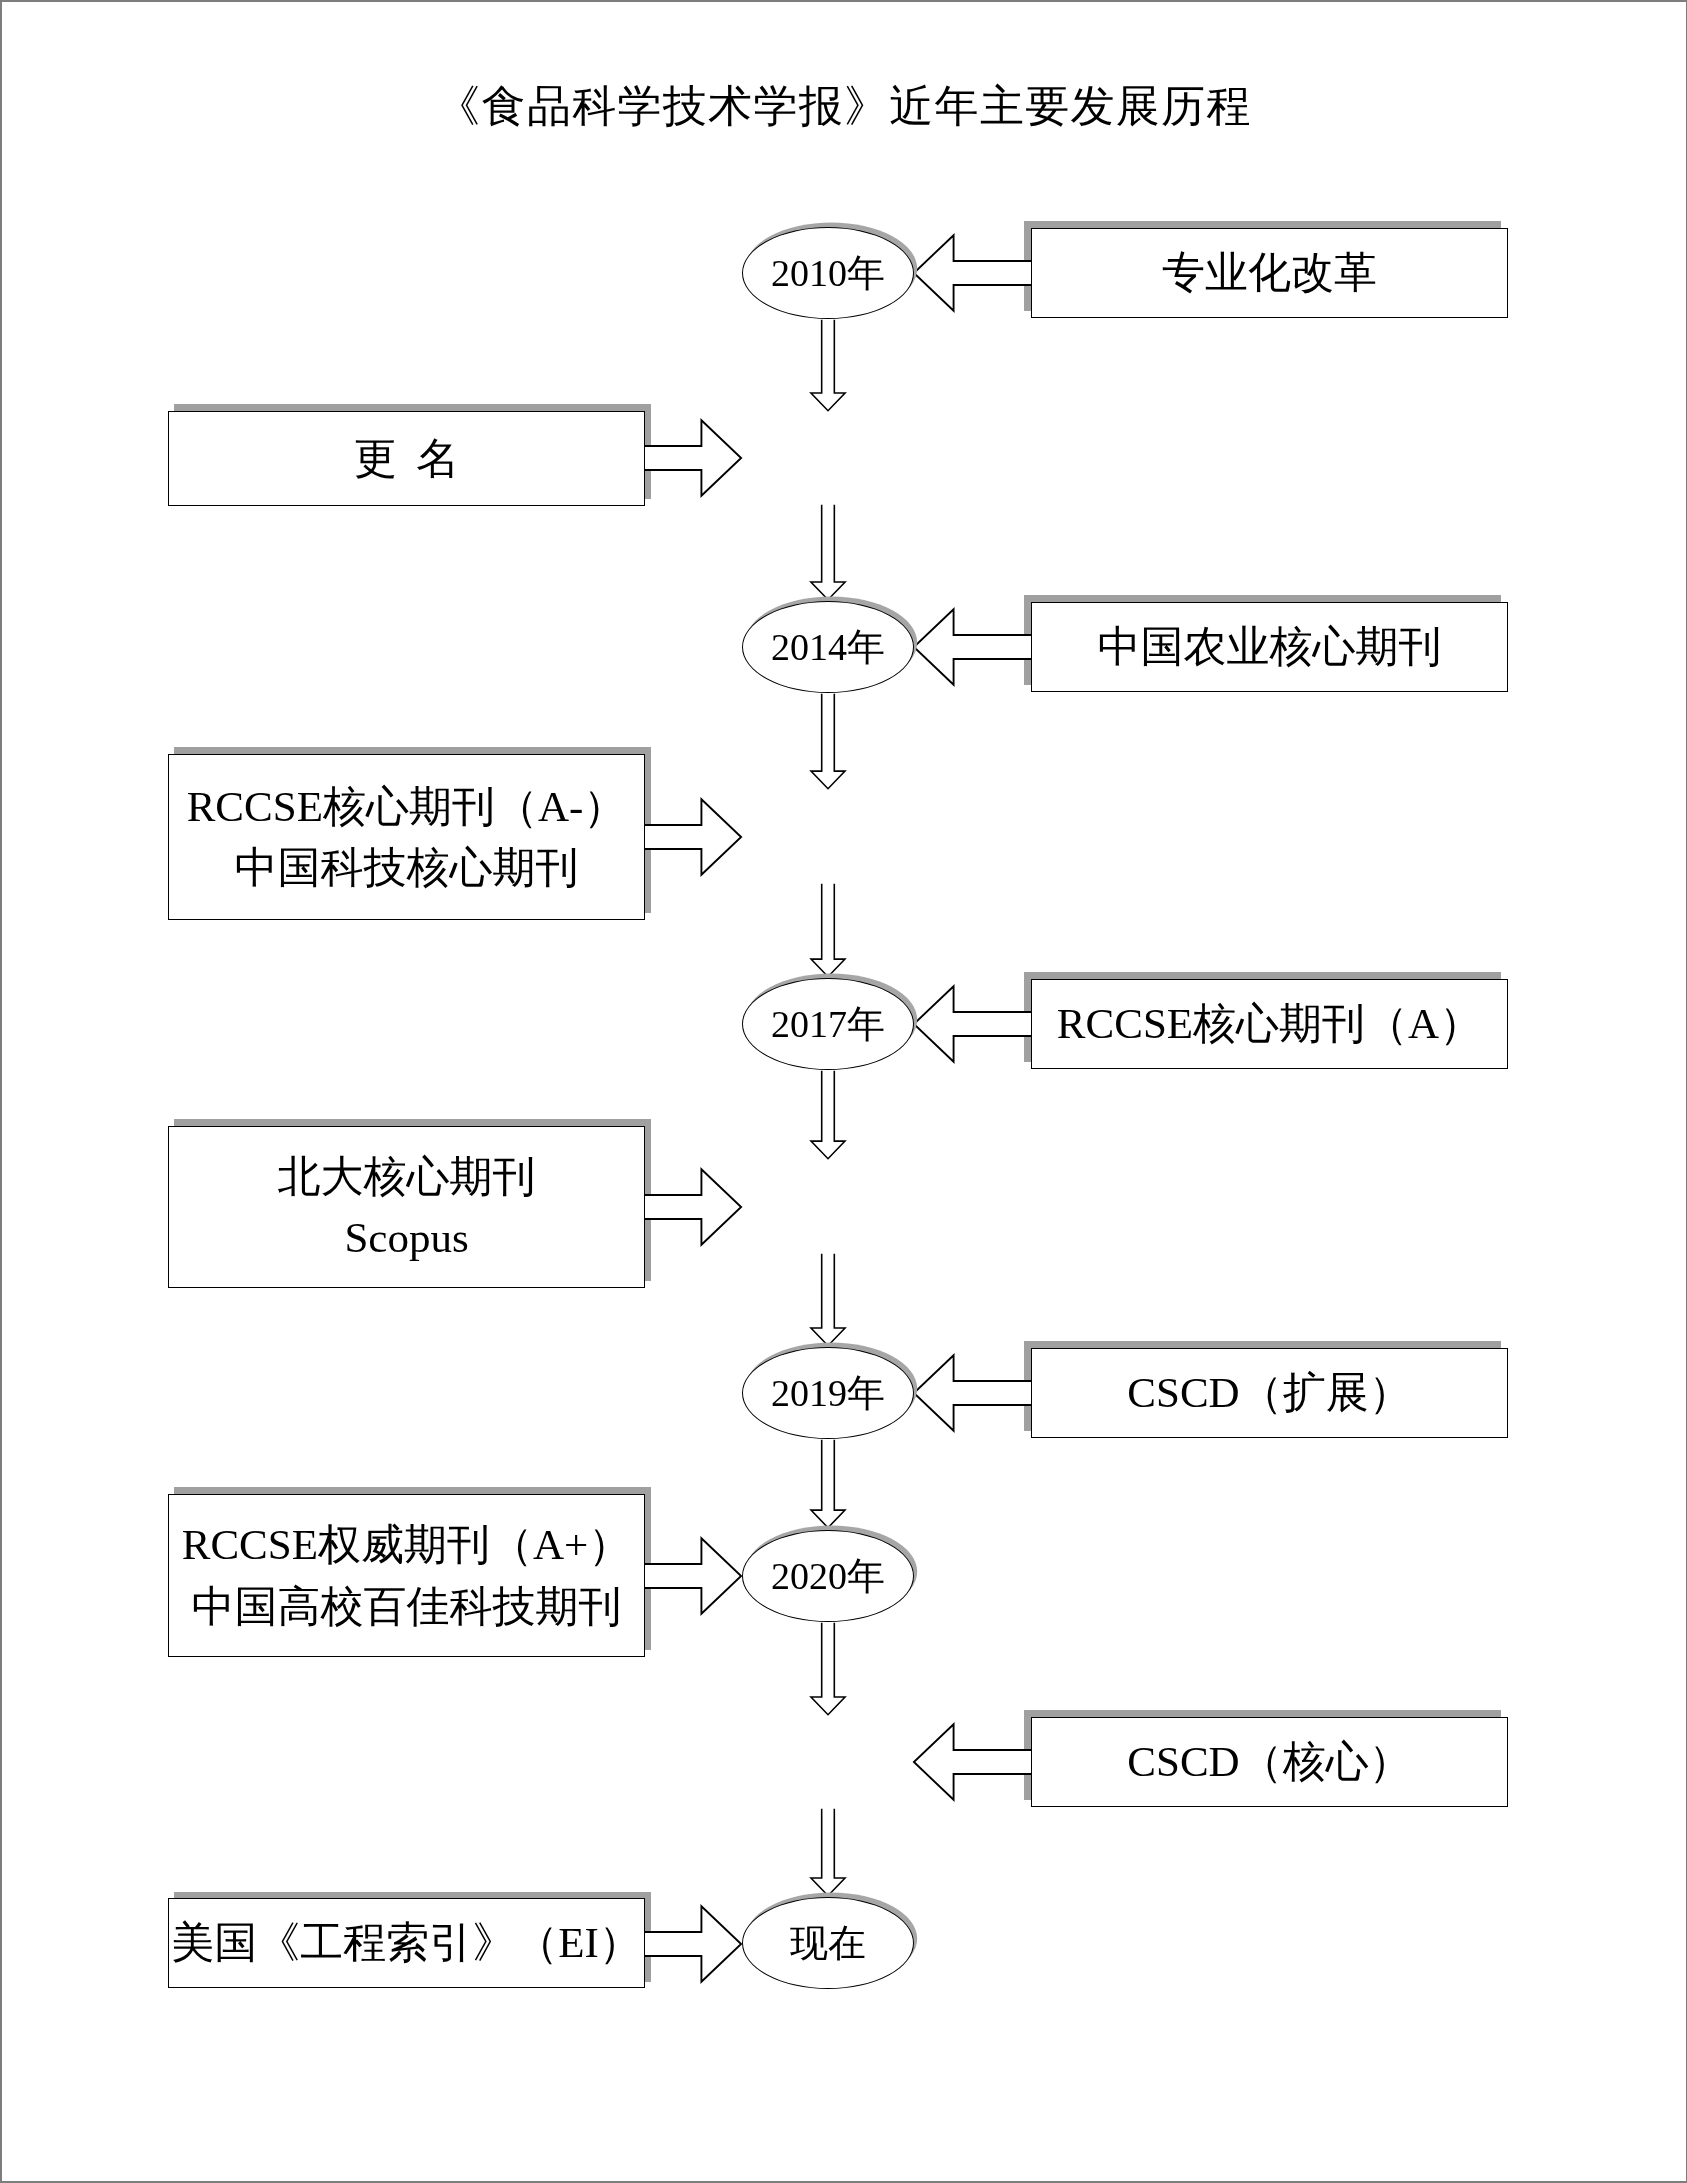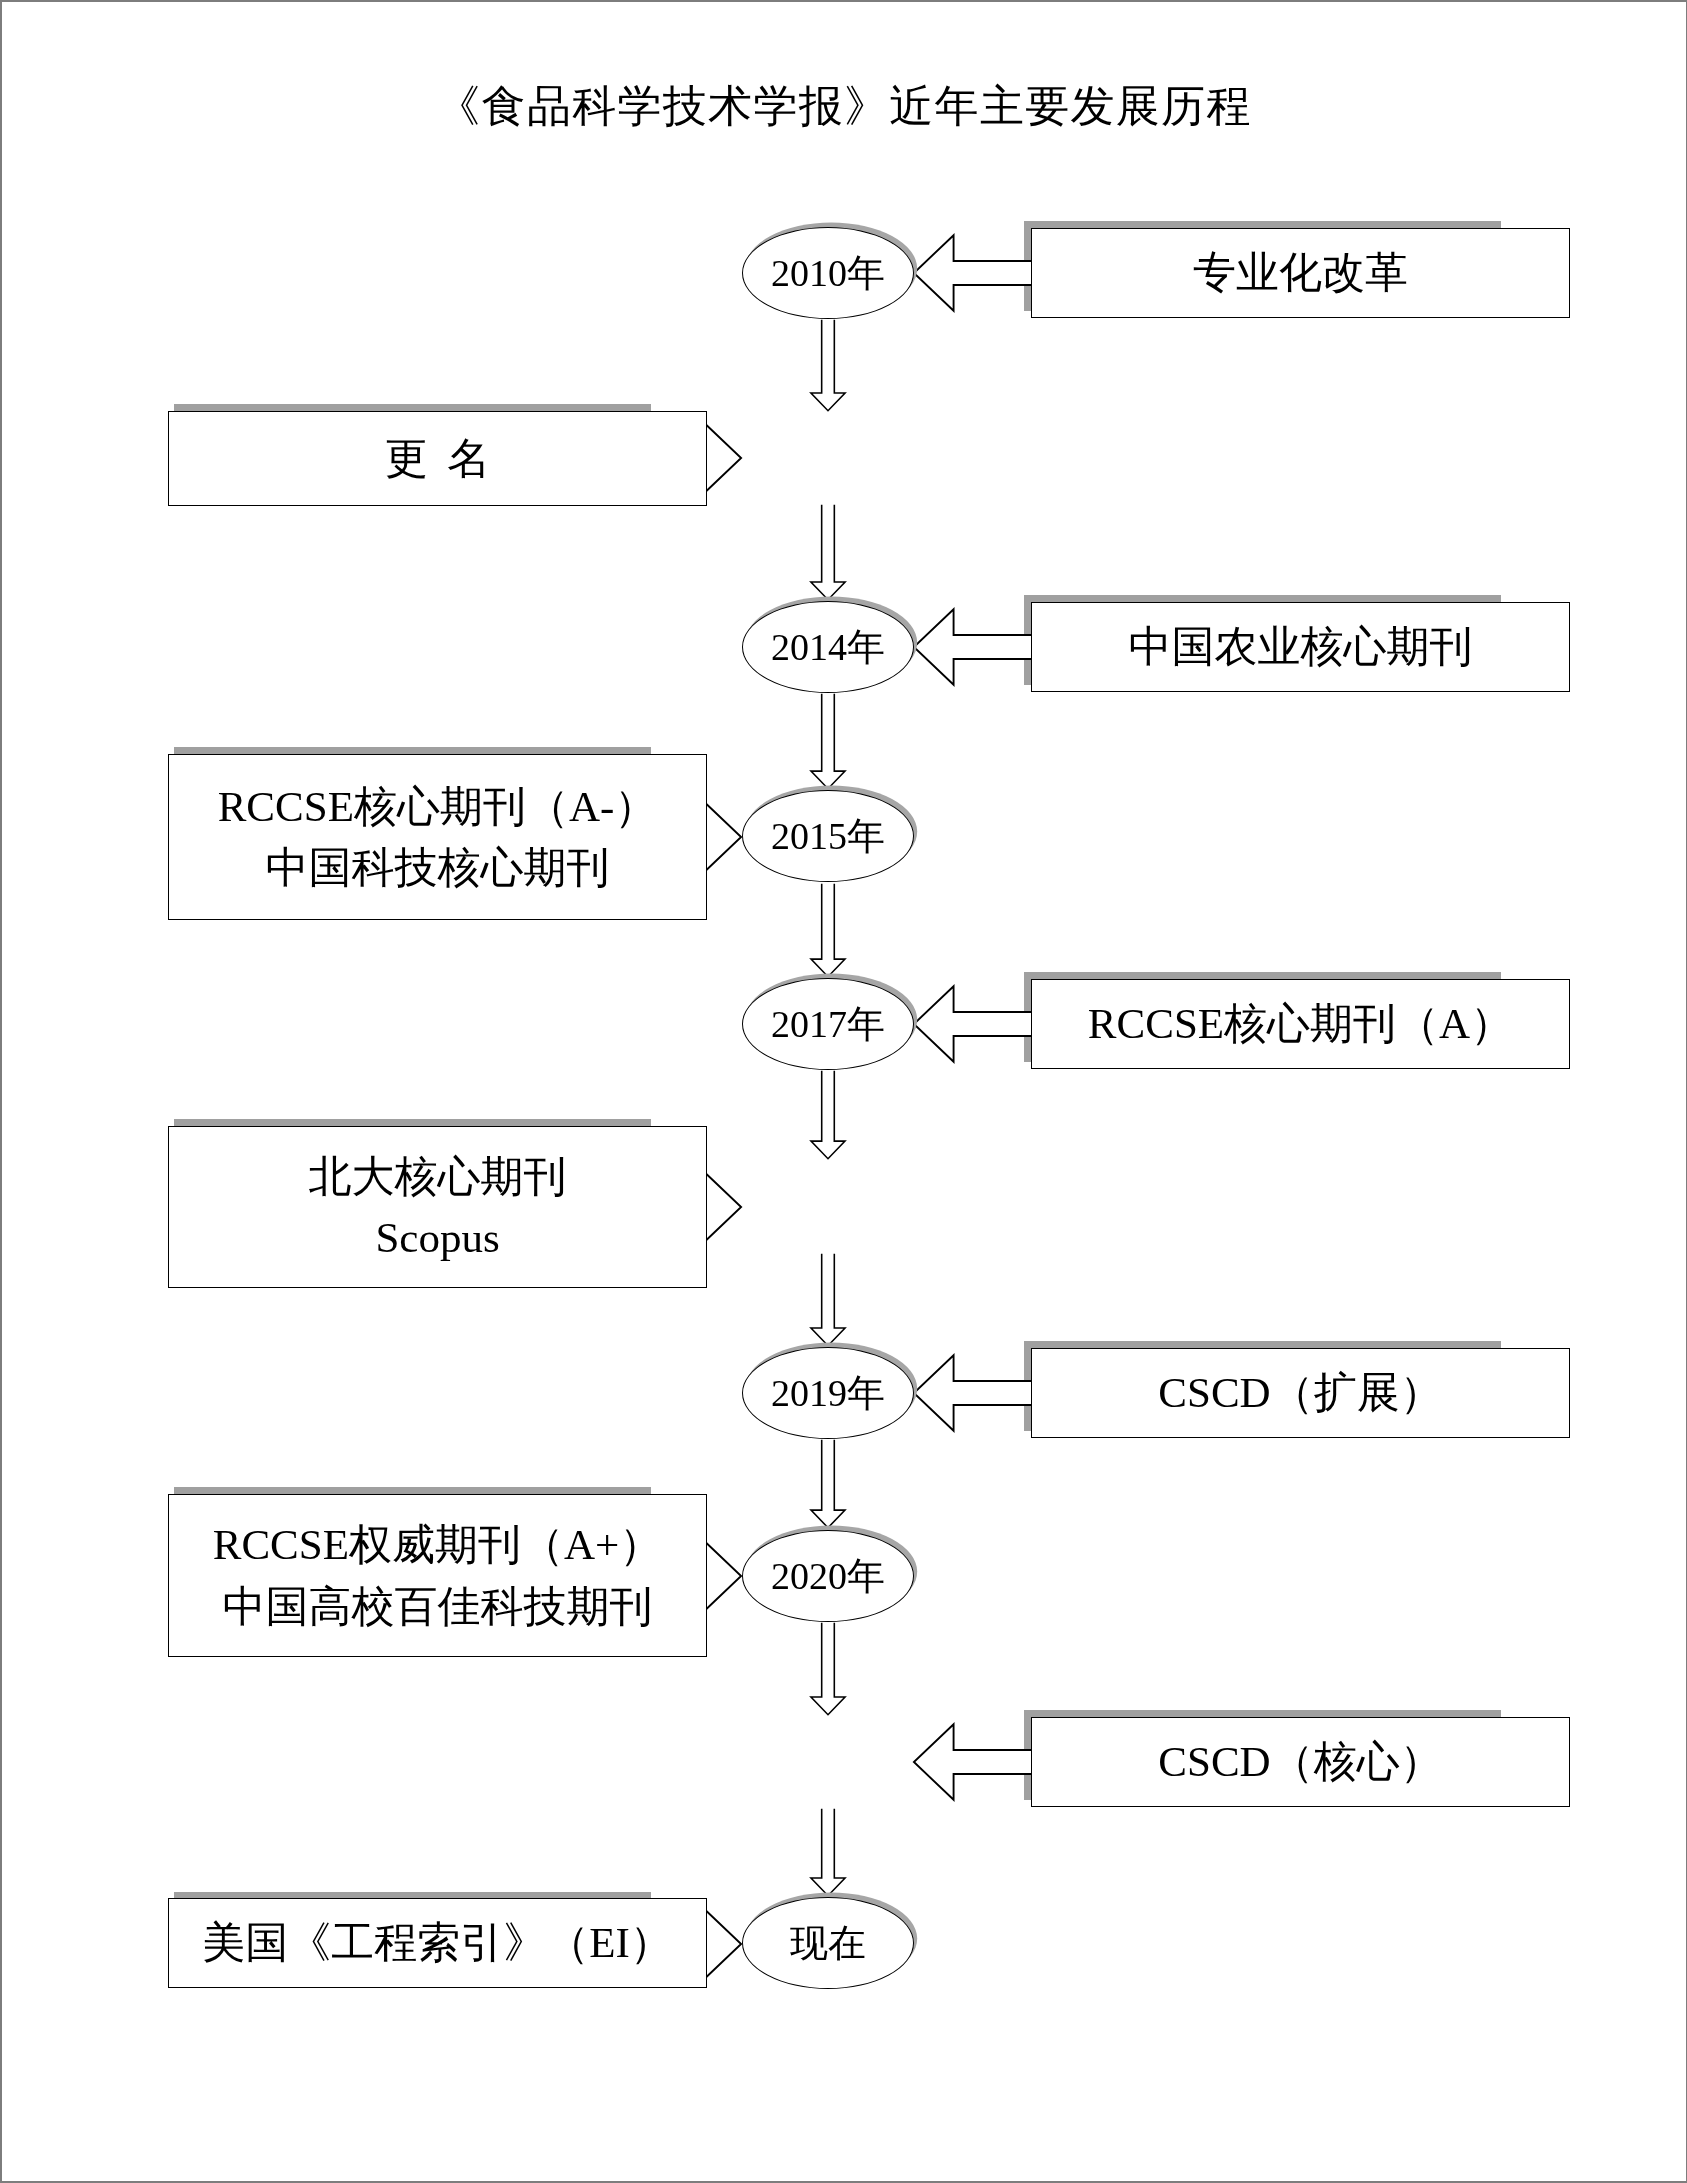--- a/index.html
+++ b/index.html
@@ -30,21 +30,21 @@
     border-radius:50%;
     background:#fff;
     box-shadow:3.2px -4.4px 0 #a6a6a6;
     display:flex;align-items:center;justify-content:center;
     font-size:38px;
     white-space:nowrap;
     z-index:4;
   }
   .mbox{
     position:absolute;
-    width:539px;
+    width:477px;
     box-sizing:border-box;
     border:1.9px solid #000;
     background:#fff;
     display:flex;flex-direction:column;align-items:center;justify-content:center;
     font-size:43px;
     line-height:1.42;
     text-align:center;
     white-space:nowrap;
     z-index:3;
   }
@@ -105,23 +105,20 @@
     </svg>
 
   <div class="mshadow" style="left:172px;top:745px;height:166px;"></div>
   <svg class="harrow" style="left:615px;top:795px;" width="126" height="80" viewBox="0 0 200 126">
       <path d="M1,44 H134 V3 L197,63 L134,123 V82 H1" fill="#ffffff" stroke="#000000" stroke-width="3"></path>
     </svg>
   <div class="mbox" style="left:166px;top:752px;height:166px;">
     <span>RCCSE核心期刊（A-）</span>
     <span>中国科技核心期刊</span>
   </div>
-  <div class="ellipse" style="top:788px;">
-      <span>2015年</span>
-    </div>
   <svg class="connector" style="top:881px;" width="38" height="95" viewBox="0 0 60 151">
       <path d="M20,1 V121 H3 L30,149 L57,121 H40 V1" fill="#ffffff" stroke="#000000" stroke-width="2.5"></path>
     </svg>
 
   <div class="mshadow" style="left:1022px;top:970px;height:90px;"></div>
   <svg class="harrow" style="left:910px;top:982px;" width="126" height="80" viewBox="0 0 200 126">
       <path d="M199,44 H66 V3 L3,63 L66,123 V82 H199" fill="#ffffff" stroke="#000000" stroke-width="3"></path>
     </svg>
   <div class="mbox" style="left:1029px;top:977px;height:90px;">
       <span>RCCSE核心期刊（A）</span>

